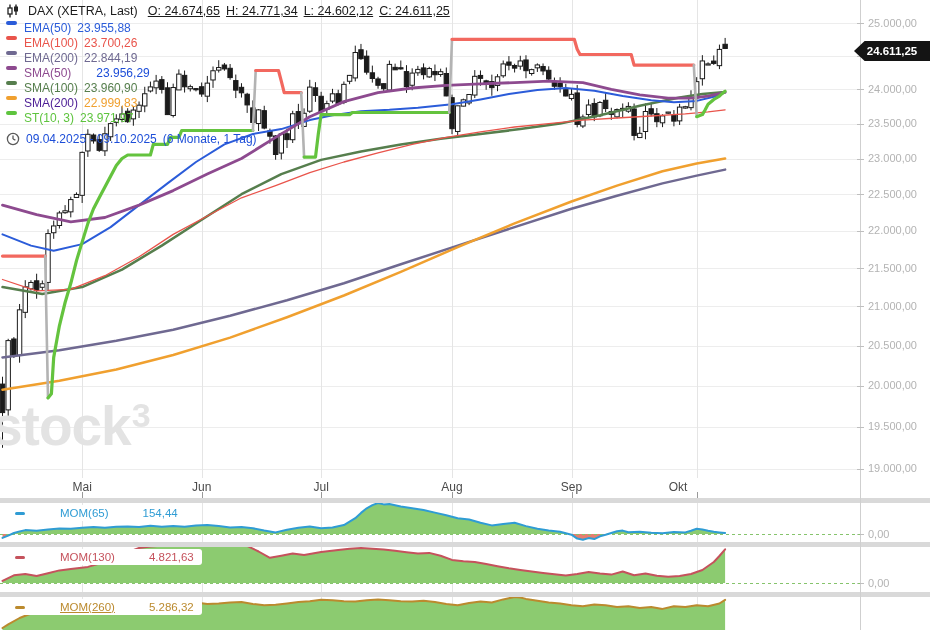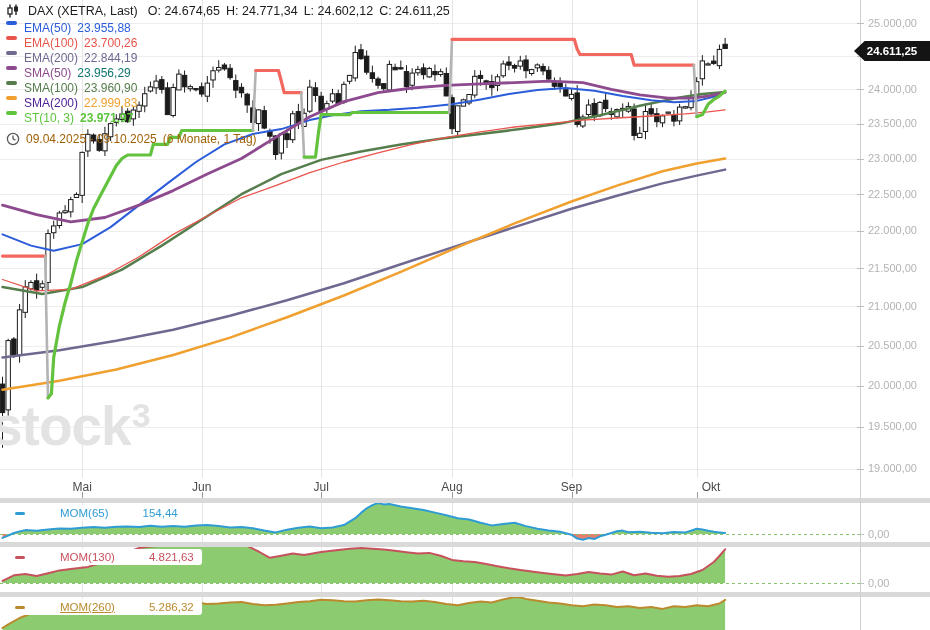--- a/index.html
+++ b/index.html
@@ -2,28 +2,28 @@
 <html><head>
 <meta charset="utf-8">
 <style>
   html,body{margin:0;padding:0;background:#fff;}
   #root{position:relative;width:930px;height:630px;overflow:hidden;background:#fff;
         font-family:"Liberation Sans","DejaVu Sans",sans-serif;-webkit-user-select:none;user-select:none;}
   #cv{position:absolute;left:0;top:0;}
   .hud{position:absolute;z-index:3;}
   
   #title-row{left:6px;top:4px;display:flex;align-items:center;gap:8px;font-size:12.5px;color:#1c1c1c;white-space:nowrap;}
-  #title-row .stat{margin-left:2px;}
+  #title-row .stat{margin-left:2px;text-decoration:underline;}
   
   #legend{left:6px;top:21px;}
   .lg-row{display:flex;align-items:flex-start;height:15px;font-size:12px;cursor:pointer;}
   .lg-swatch{display:inline-block;width:11px;height:3.5px;border-radius:2px;margin-right:7px;flex:0 0 auto;}
   .lg-label{margin-right:6px;}
   
-  #period-row{left:6px;top:132px;display:flex;align-items:flex-end;gap:6px;font-size:12px;color:#a16207;}
+  #period-row{left:6px;top:132px;display:flex;align-items:flex-end;gap:6px;font-size:12px;color:#1d4ed8;}
   
   #watermark{left:-8px;top:398px;font-size:55px;font-weight:bold;color:#e3e3e3;letter-spacing:-1px;line-height:1;z-index:1;}
   #watermark .wm-sup{font-size:34px;vertical-align:18px;margin-left:1px;}
   
   .ylab{position:absolute;left:868px;width:62px;font-size:11px;color:#b3b3b3;white-space:nowrap;z-index:2;}
   .mlab{position:absolute;top:480px;font-size:12px;color:#4a4a4a;transform:translateX(-50%);z-index:2;}
   .zlab{position:absolute;left:868px;font-size:11px;color:#b3b3b3;z-index:2;}
   
   #price-tag{left:854px;top:41px;width:76px;height:20px;background:#141414;color:#fff;
              font-size:11.5px;font-weight:bold;line-height:20px;padding-left:0;text-align:center;
@@ -440,36 +440,36 @@
         <span style="color: rgb(233, 84, 75);">23.700,26</span>
       </div>
       <div class="lg-row">
         <span class="lg-swatch" style="background: rgb(111, 105, 145);"></span>
         <span class="lg-label" style="color: rgb(111, 105, 145);">EMA(200)</span>
         <span style="color: rgb(111, 105, 145);">22.844,19</span>
       </div>
       <div class="lg-row">
         <span class="lg-swatch" style="background: rgb(141, 74, 143);"></span>
         <span class="lg-label" style="color: rgb(141, 74, 143);">SMA(50)</span>
-        <span style="color: #0f766e;">23.956,29</span>
+        <span style="color: #1d4ed8; margin-left: 19px;">23.956,29</span>
       </div>
       <div class="lg-row">
         <span class="lg-swatch" style="background: rgb(86, 126, 77);"></span>
         <span class="lg-label" style="color: rgb(86, 126, 77);">SMA(100)</span>
         <span style="color: rgb(86, 126, 77);">23.960,90</span>
       </div>
       <div class="lg-row">
         <span class="lg-swatch" style="background: rgb(240, 160, 47);"></span>
         <span class="lg-label" style="color: #4c1d95;">SMA(200)</span>
         <span style="color: rgb(240, 160, 47);">22.999,83</span>
       </div>
       <div class="lg-row">
         <span class="lg-swatch" style="background: rgb(94, 196, 62);"></span>
         <span class="lg-label" style="color: rgb(94, 196, 62);">ST(10, 3)</span>
-        <span style="color: rgb(94, 196, 62); font-weight: bold;">23.971,97</span>
+        <span style="color: rgb(94, 196, 62);">23.971,97</span>
       </div>
     </div>
 
   <div id="period-row" class="hud">
     <span style="display:inline-flex;">
       <svg width="14" height="14" viewBox="0 0 14 14">
         <circle cx="7" cy="7" r="5.6" fill="none" stroke="#5a5a5a" stroke-width="1.3"></circle>
         <line x1="7" y1="7" x2="7" y2="3.6" stroke="#5a5a5a" stroke-width="1.3"></line>
         <line x1="7" y1="7" x2="9.4" y2="8.2" stroke="#5a5a5a" stroke-width="1.3"></line>
       </svg>
@@ -496,21 +496,21 @@
       <div class="ylab" style="top: 379.137px;">20.000,00</div>
       <div class="ylab" style="top: 420.282px;">19.500,00</div>
       <div class="ylab" style="top: 462.496px;">19.000,00</div>
     </div>
   <div id="mlabels">
       <div class="mlab" style="left: 82.16px;">Mai</div>
       <div class="mlab" style="left: 201.65px;">Jun</div>
       <div class="mlab" style="left: 321.14px;">Jul</div>
       <div class="mlab" style="left: 452.01px;">Aug</div>
       <div class="mlab" style="left: 571.5px;">Sep</div>
-      <div class="mlab" style="left: 711px;">Okt</div>
+      <div class="mlab" style="left: 678px;">Okt</div>
     </div>
   <div id="chips">
       <div class="chip" style="top: 505px; color: rgb(47, 156, 212);">
         <span class="lg-swatch" style="background: rgb(47, 156, 212);"></span>
         <span style="margin-right: 6px;">MOM(65)</span>
         <span>154,44</span>
       </div>
       <div class="chip" style="top: 549px; color: rgb(197, 82, 92);">
         <span class="lg-swatch" style="background: rgb(197, 82, 92);"></span>
         <span style="margin-right: 6px;">MOM(130)</span>

